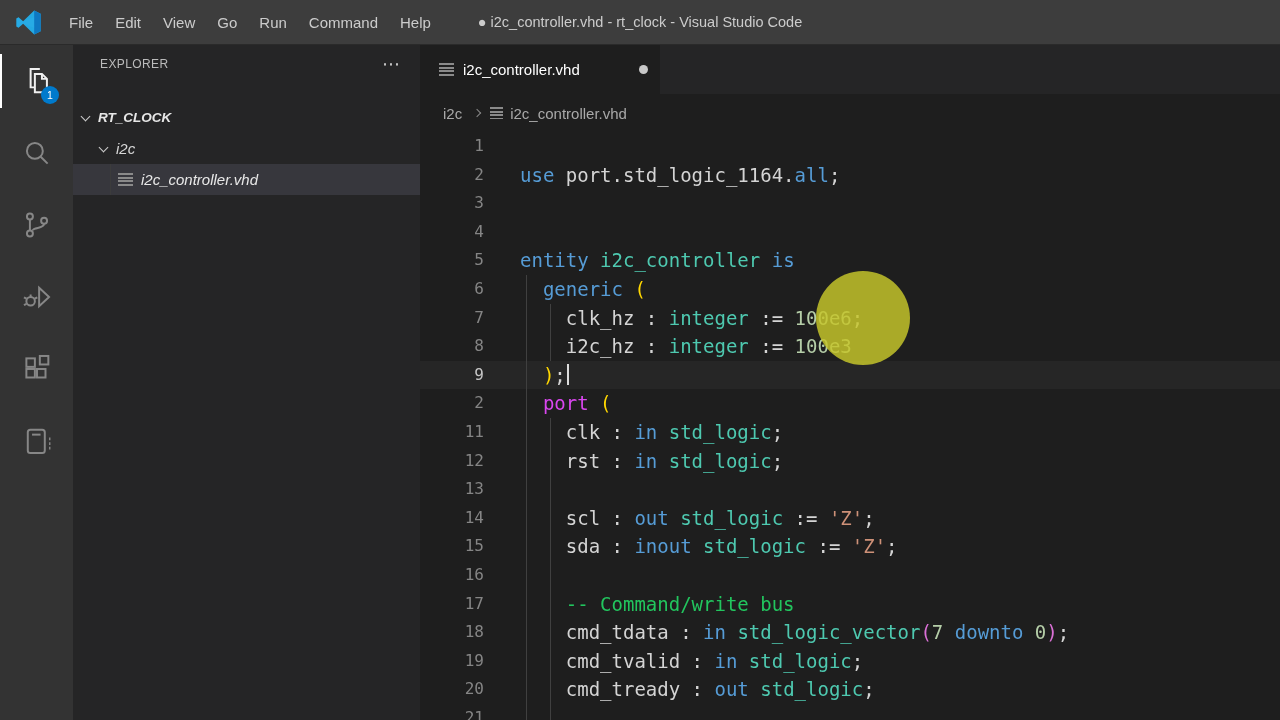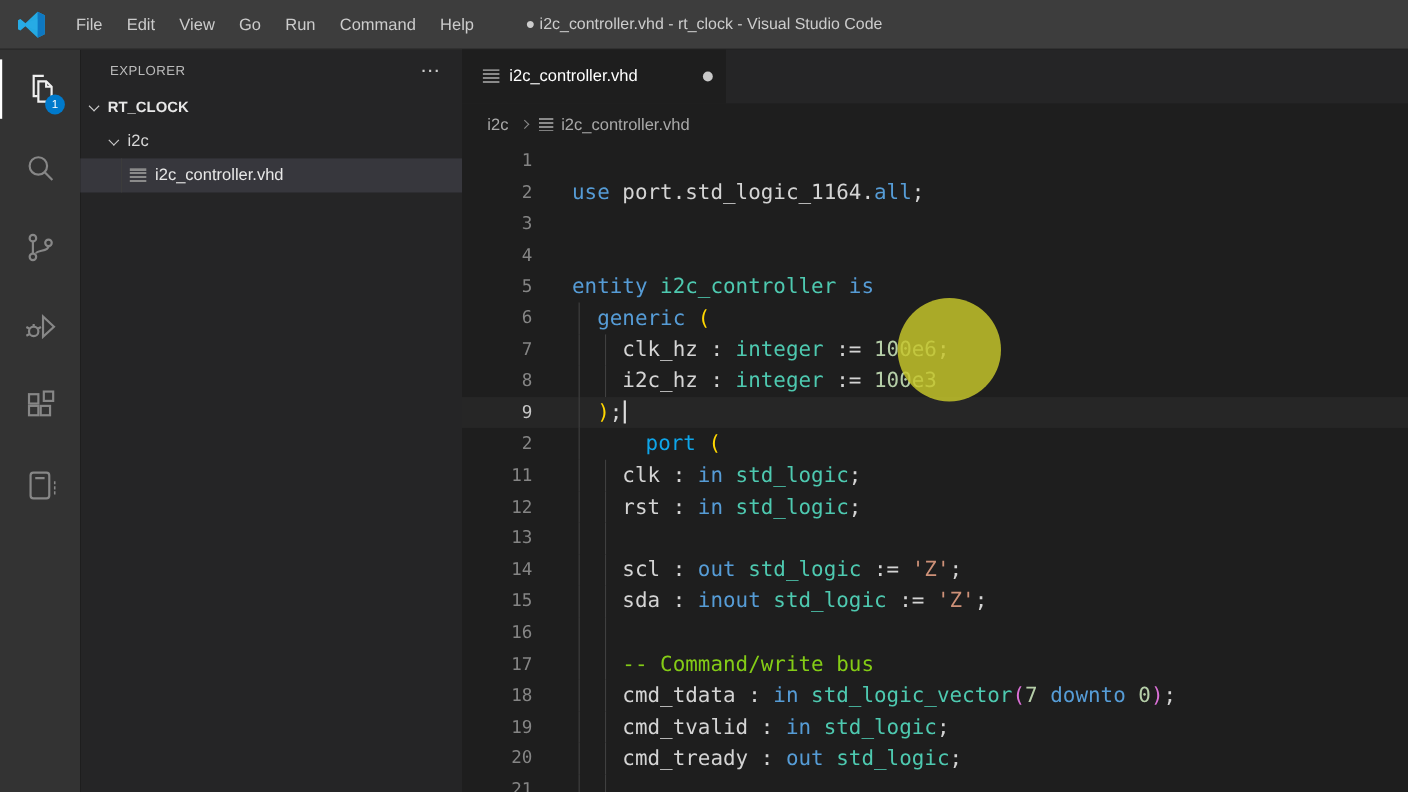--- a/index.html
+++ b/index.html
@@ -32,21 +32,21 @@
   .ab-badge { position:absolute; right:14px; bottom:13px; min-width:18px; height:18px;
               border-radius:50%; background:#007acc; color:#ffffff; font-size:10.5px;
               display:flex; align-items:center; justify-content:center; }
 
   
   .sidebar { width:347px; background:#252526; display:flex; flex-direction:column; color:#cccccc; }
   .sb-header { height:37px; display:flex; align-items:center; padding:0 14px 0 27px;
                font-size:12px; letter-spacing:.4px; color:#bbbbbb; }
   .sb-header .spacer { flex:1; }
   .sb-more { color:#cccccc; font-size:18px; letter-spacing:2px; cursor:pointer; padding:0 4px; }
-  .tree { margin-top:0; }
+  .tree { margin-top:20px;font-style:italic; }
   .tree-row { height:31px; display:flex; align-items:center; font-size:15px;
               color:#d7d7d7; cursor:pointer; position:relative; white-space:nowrap; }
   .tree-row.selected { background:#37373d; color:#e8e8e8; }
   .tree-row.root { font-weight:bold; font-size:13.5px; color:#e7e7e7; }
   .chev { width:7px; height:7px; border-right:1.4px solid #cccccc; border-bottom:1.4px solid #cccccc;
           transform:rotate(45deg); margin:-3px 9px 0 0; flex:0 0 auto; }
   .file-lines { width:15px; height:13px; margin-right:8px; flex:0 0 auto;
                 background:repeating-linear-gradient(to bottom,#8a8a8a 0 2px,transparent 2px 3.6px); }
   .tree-guide { position:absolute; left:37px; top:0; bottom:0; width:1px; background:#3c3c3c; }
 
@@ -196,28 +196,28 @@
       <div class="code-area">
           <div class="code-row"><div class="gutter">1</div></div>
           <div class="code-row"><div class="gutter">2</div><div class="code-text"><span style="color: rgb(86, 156, 214);">use</span><span style="color: rgb(212, 212, 212);"> port.std_logic_1164.</span><span style="color: rgb(86, 156, 214);">all</span><span style="color: rgb(212, 212, 212);">;</span></div></div>
           <div class="code-row"><div class="gutter">3</div></div>
           <div class="code-row"><div class="gutter">4</div><div class="code-text"></div></div>
           <div class="code-row"><div class="gutter">5</div><div class="code-text"><span style="color: rgb(86, 156, 214);">entity</span><span style="color: rgb(212, 212, 212);"> </span><span style="color: rgb(78, 201, 176);">i2c_controller</span><span style="color: rgb(212, 212, 212);"> </span><span style="color: rgb(86, 156, 214);">is</span></div></div>
           <div class="code-row"><div class="gutter">6</div><div class="code-text"><div class="guide" style="left: 6px;"></div><span style="color: rgb(212, 212, 212);">  </span><span style="color: rgb(86, 156, 214);">generic</span><span style="color: rgb(212, 212, 212);"> </span><span style="color: rgb(255, 215, 0);">(</span></div></div>
           <div class="code-row"><div class="gutter">7</div><div class="code-text"><div class="guide" style="left: 6px;"></div><div class="guide" style="left: 30px;"></div><span style="color: rgb(212, 212, 212);">    clk_hz : </span><span style="color: rgb(78, 201, 176);">integer</span><span style="color: rgb(212, 212, 212);"> := </span><span style="color: rgb(181, 206, 168);">100e6</span><span style="color: rgb(212, 212, 212);">;</span></div></div>
           <div class="code-row"><div class="gutter">8</div><div class="code-text"><div class="guide" style="left: 6px;"></div><div class="guide" style="left: 30px;"></div><span style="color: rgb(212, 212, 212);">    i2c_hz : </span><span style="color: rgb(78, 201, 176);">integer</span><span style="color: rgb(212, 212, 212);"> := </span><span style="color: rgb(181, 206, 168);">100e3</span></div></div>
           <div class="code-row current"><div class="gutter">9</div><div class="code-text"><div class="guide" style="left: 6px;"></div><span style="color: rgb(212, 212, 212);">  </span><span style="color: rgb(255, 215, 0);">)</span><span style="color: rgb(212, 212, 212);">;</span><span class="cursor"></span></div></div>
-          <div class="code-row"><div class="gutter">2</div><div class="code-text"><div class="guide" style="left: 6px;"></div><span style="color: rgb(212, 212, 212);">  </span><span style="color: #0ea5e9; margin-left: 44px;">port</span><span style="color: rgb(212, 212, 212);"> </span><span style="color: rgb(255, 215, 0);">(</span></div></div>
+          <div class="code-row"><div class="gutter">2</div><div class="code-text"><div class="guide" style="left: 6px;"></div><span style="color: rgb(212, 212, 212);">  </span><span style="color: #d946ef;">port</span><span style="color: rgb(212, 212, 212);"> </span><span style="color: rgb(255, 215, 0);">(</span></div></div>
           <div class="code-row"><div class="gutter">11</div><div class="code-text"><div class="guide" style="left: 6px;"></div><div class="guide" style="left: 30px;"></div><span style="color: rgb(212, 212, 212);">    clk : </span><span style="color: rgb(86, 156, 214);">in</span><span style="color: rgb(212, 212, 212);"> </span><span style="color: rgb(78, 201, 176);">std_logic</span><span style="color: rgb(212, 212, 212);">;</span></div></div>
           <div class="code-row"><div class="gutter">12</div><div class="code-text"><div class="guide" style="left: 6px;"></div><div class="guide" style="left: 30px;"></div><span style="color: rgb(212, 212, 212);">    rst : </span><span style="color: rgb(86, 156, 214);">in</span><span style="color: rgb(212, 212, 212);"> </span><span style="color: rgb(78, 201, 176);">std_logic</span><span style="color: rgb(212, 212, 212);">;</span></div></div>
           <div class="code-row"><div class="gutter">13</div><div class="code-text"><div class="guide" style="left: 6px;"></div><div class="guide" style="left: 30px;"></div></div></div>
           <div class="code-row"><div class="gutter">14</div><div class="code-text"><div class="guide" style="left: 6px;"></div><div class="guide" style="left: 30px;"></div><span style="color: rgb(212, 212, 212);">    scl : </span><span style="color: rgb(86, 156, 214);">out</span><span style="color: rgb(212, 212, 212);"> </span><span style="color: rgb(78, 201, 176);">std_logic</span><span style="color: rgb(212, 212, 212);"> := </span><span style="color: rgb(206, 145, 120);">'Z'</span><span style="color: rgb(212, 212, 212);">;</span></div></div>
           <div class="code-row"><div class="gutter">15</div><div class="code-text"><div class="guide" style="left: 6px;"></div><div class="guide" style="left: 30px;"></div><span style="color: rgb(212, 212, 212);">    sda : </span><span style="color: rgb(86, 156, 214);">inout</span><span style="color: rgb(212, 212, 212);"> </span><span style="color: rgb(78, 201, 176);">std_logic</span><span style="color: rgb(212, 212, 212);"> := </span><span style="color: rgb(206, 145, 120);">'Z'</span><span style="color: rgb(212, 212, 212);">;</span></div></div>
           <div class="code-row"><div class="gutter">16</div><div class="code-text"><div class="guide" style="left: 6px;"></div><div class="guide" style="left: 30px;"></div></div></div>
-          <div class="code-row"><div class="gutter">17</div><div class="code-text"><div class="guide" style="left: 6px;"></div><div class="guide" style="left: 30px;"></div><span style="color: rgb(212, 212, 212);">    </span><span style="color: #84cc16; margin-top: 25px;">-- Command/write bus</span></div></div>
+          <div class="code-row"><div class="gutter">17</div><div class="code-text"><div class="guide" style="left: 6px;"></div><div class="guide" style="left: 30px;"></div><span style="color: rgb(212, 212, 212);">    </span><span style="color: #22c55e; margin-top: 25px;">-- Command/write bus</span></div></div>
           <div class="code-row"><div class="gutter">18</div><div class="code-text"><div class="guide" style="left: 6px;"></div><div class="guide" style="left: 30px;"></div><span style="color: rgb(212, 212, 212);">    cmd_tdata : </span><span style="color: rgb(86, 156, 214);">in</span><span style="color: rgb(212, 212, 212);"> </span><span style="color: rgb(78, 201, 176);">std_logic_vector</span><span style="color: rgb(218, 112, 214);">(</span><span style="color: rgb(181, 206, 168);">7</span><span style="color: rgb(212, 212, 212);"> </span><span style="color: rgb(86, 156, 214);">downto</span><span style="color: rgb(212, 212, 212);"> </span><span style="color: rgb(181, 206, 168);">0</span><span style="color: rgb(218, 112, 214);">)</span><span style="color: rgb(212, 212, 212);">;</span></div></div>
           <div class="code-row"><div class="gutter">19</div><div class="code-text"><div class="guide" style="left: 6px;"></div><div class="guide" style="left: 30px;"></div><span style="color: rgb(212, 212, 212);">    cmd_tvalid : </span><span style="color: rgb(86, 156, 214);">in</span><span style="color: rgb(212, 212, 212);"> </span><span style="color: rgb(78, 201, 176);">std_logic</span><span style="color: rgb(212, 212, 212);">;</span></div></div>
           <div class="code-row"><div class="gutter">20</div><div class="code-text"><div class="guide" style="left: 6px;"></div><div class="guide" style="left: 30px;"></div><span style="color: rgb(212, 212, 212);">    cmd_tready : </span><span style="color: rgb(86, 156, 214);">out</span><span style="color: rgb(212, 212, 212);"> </span><span style="color: rgb(78, 201, 176);">std_logic</span><span style="color: rgb(212, 212, 212);">;</span></div></div>
           <div class="code-row"><div class="gutter">21</div><div class="code-text"><div class="guide" style="left: 6px;"></div><div class="guide" style="left: 30px;"></div></div></div>
         </div>
       <div class="click-circle" style="background: rgb(198, 198, 43);"></div>
     </div>
   </div>
 </div>
 

